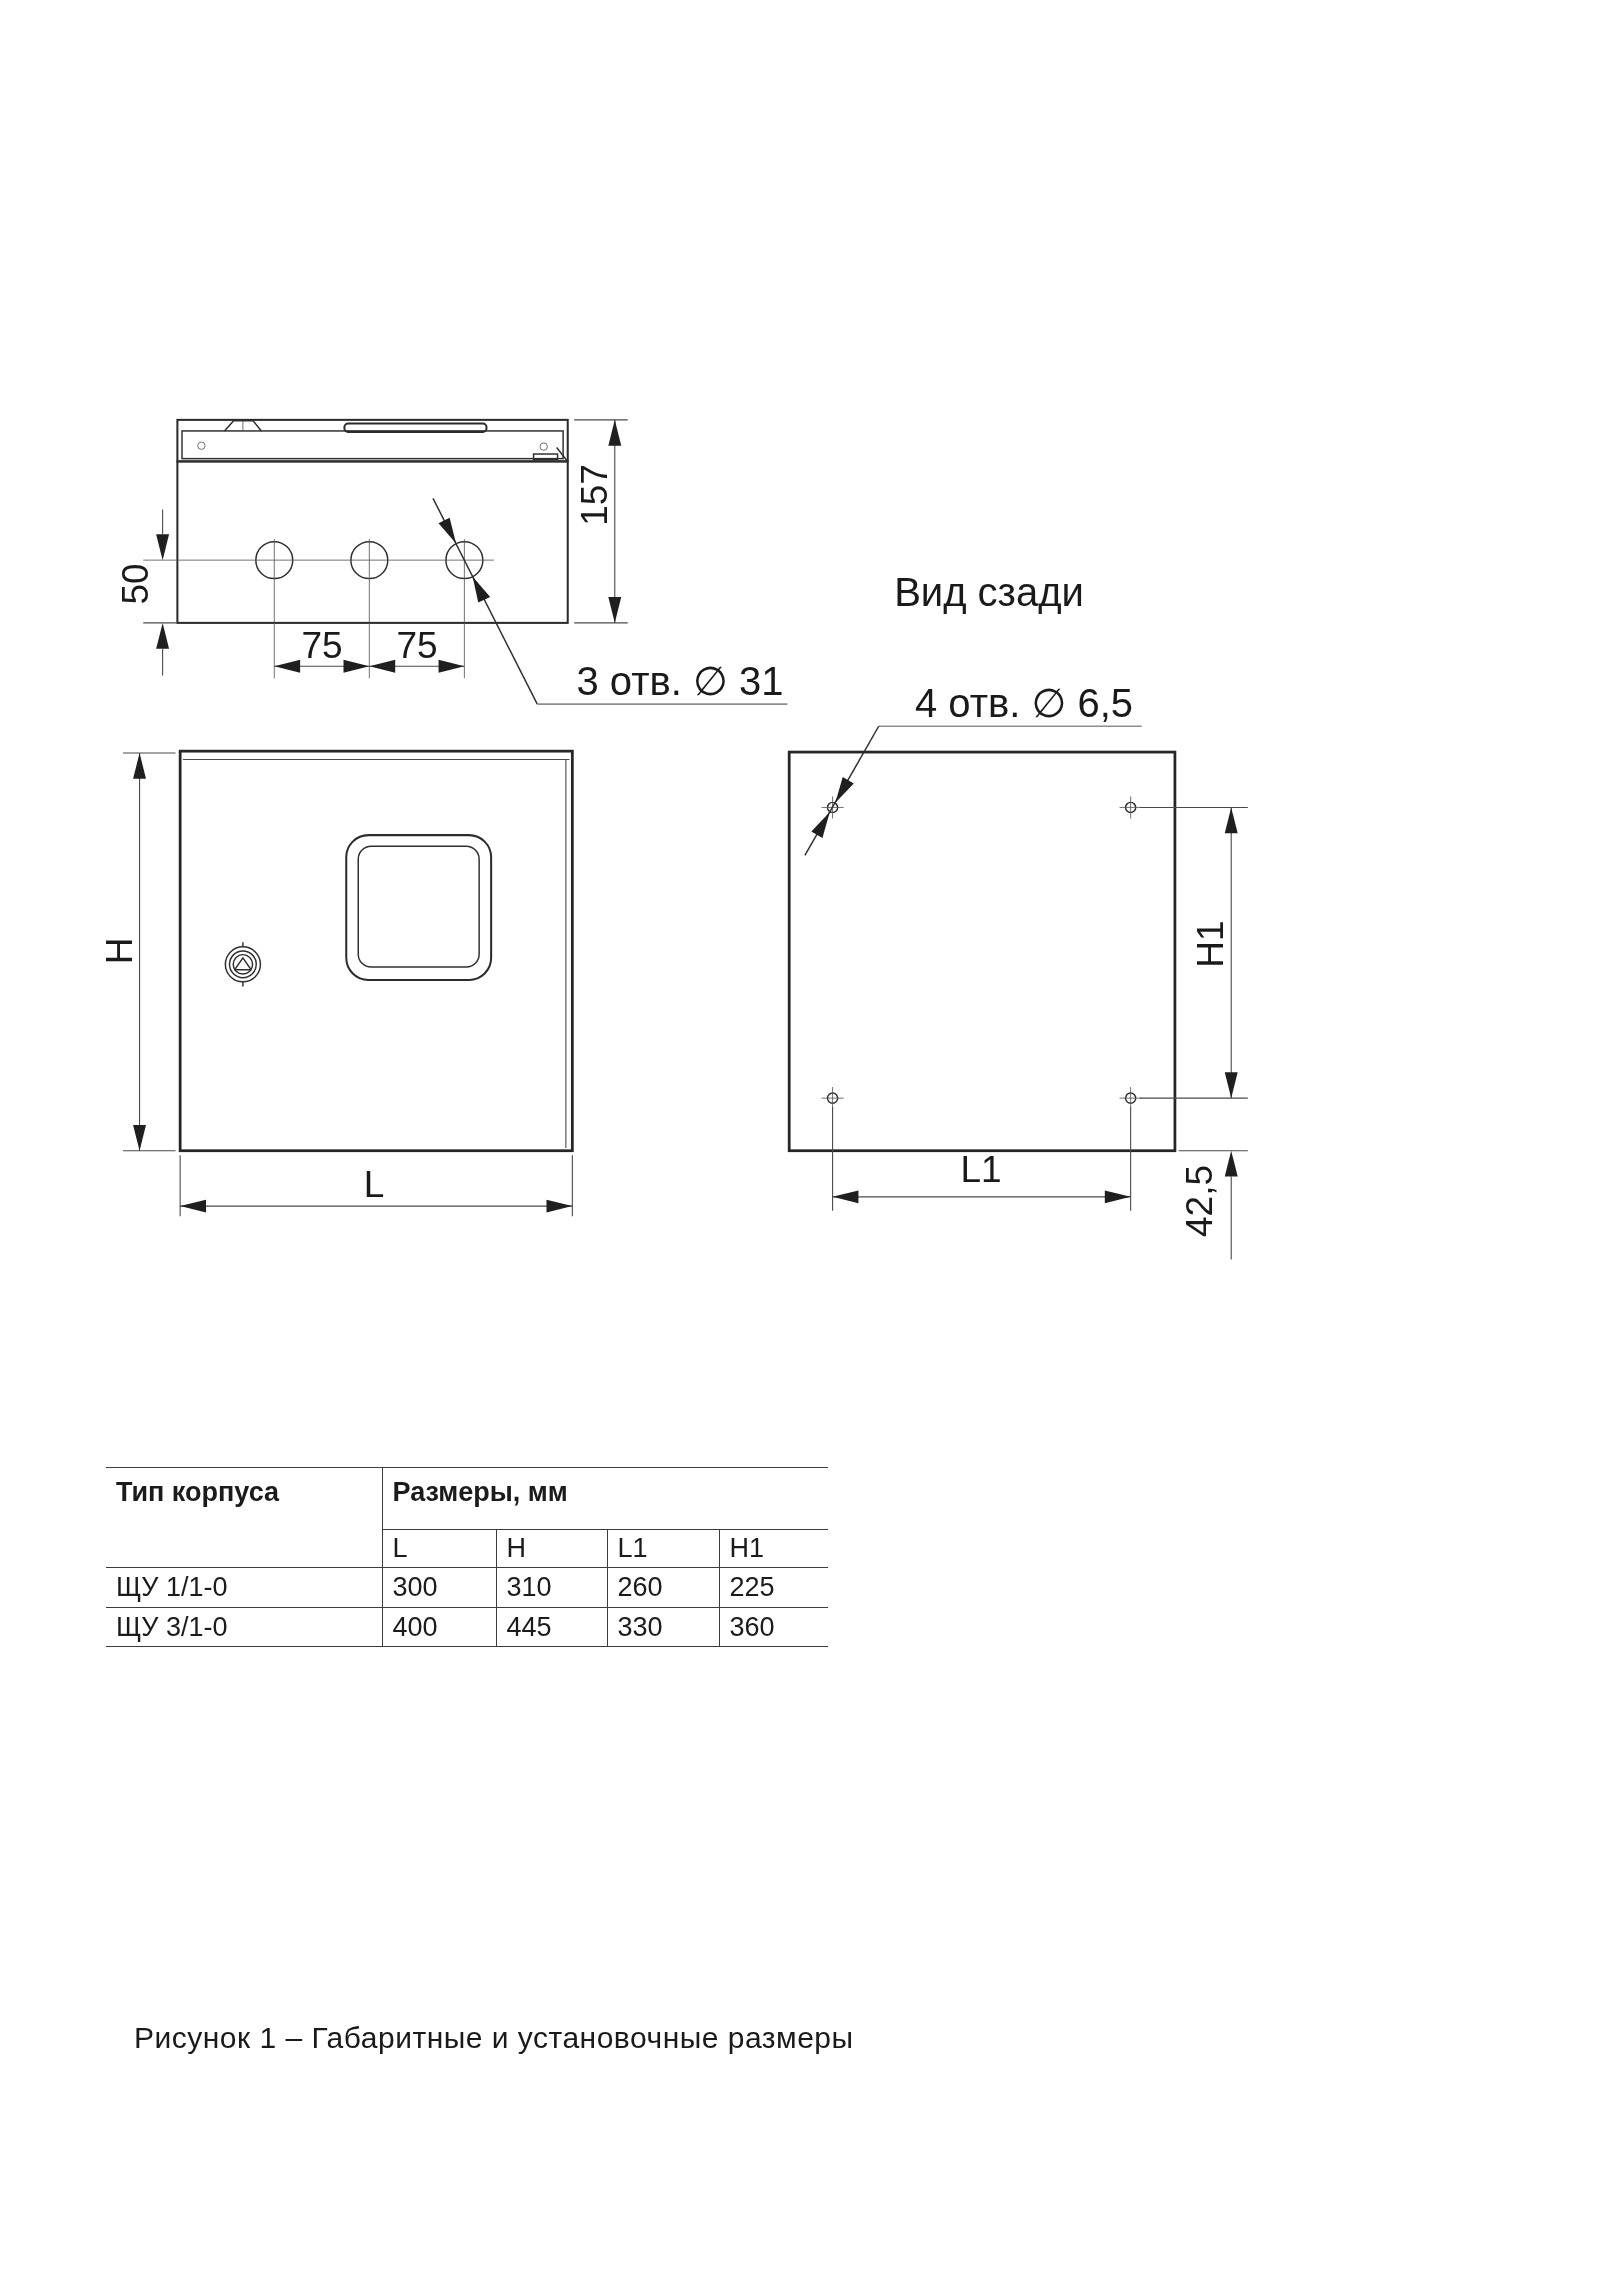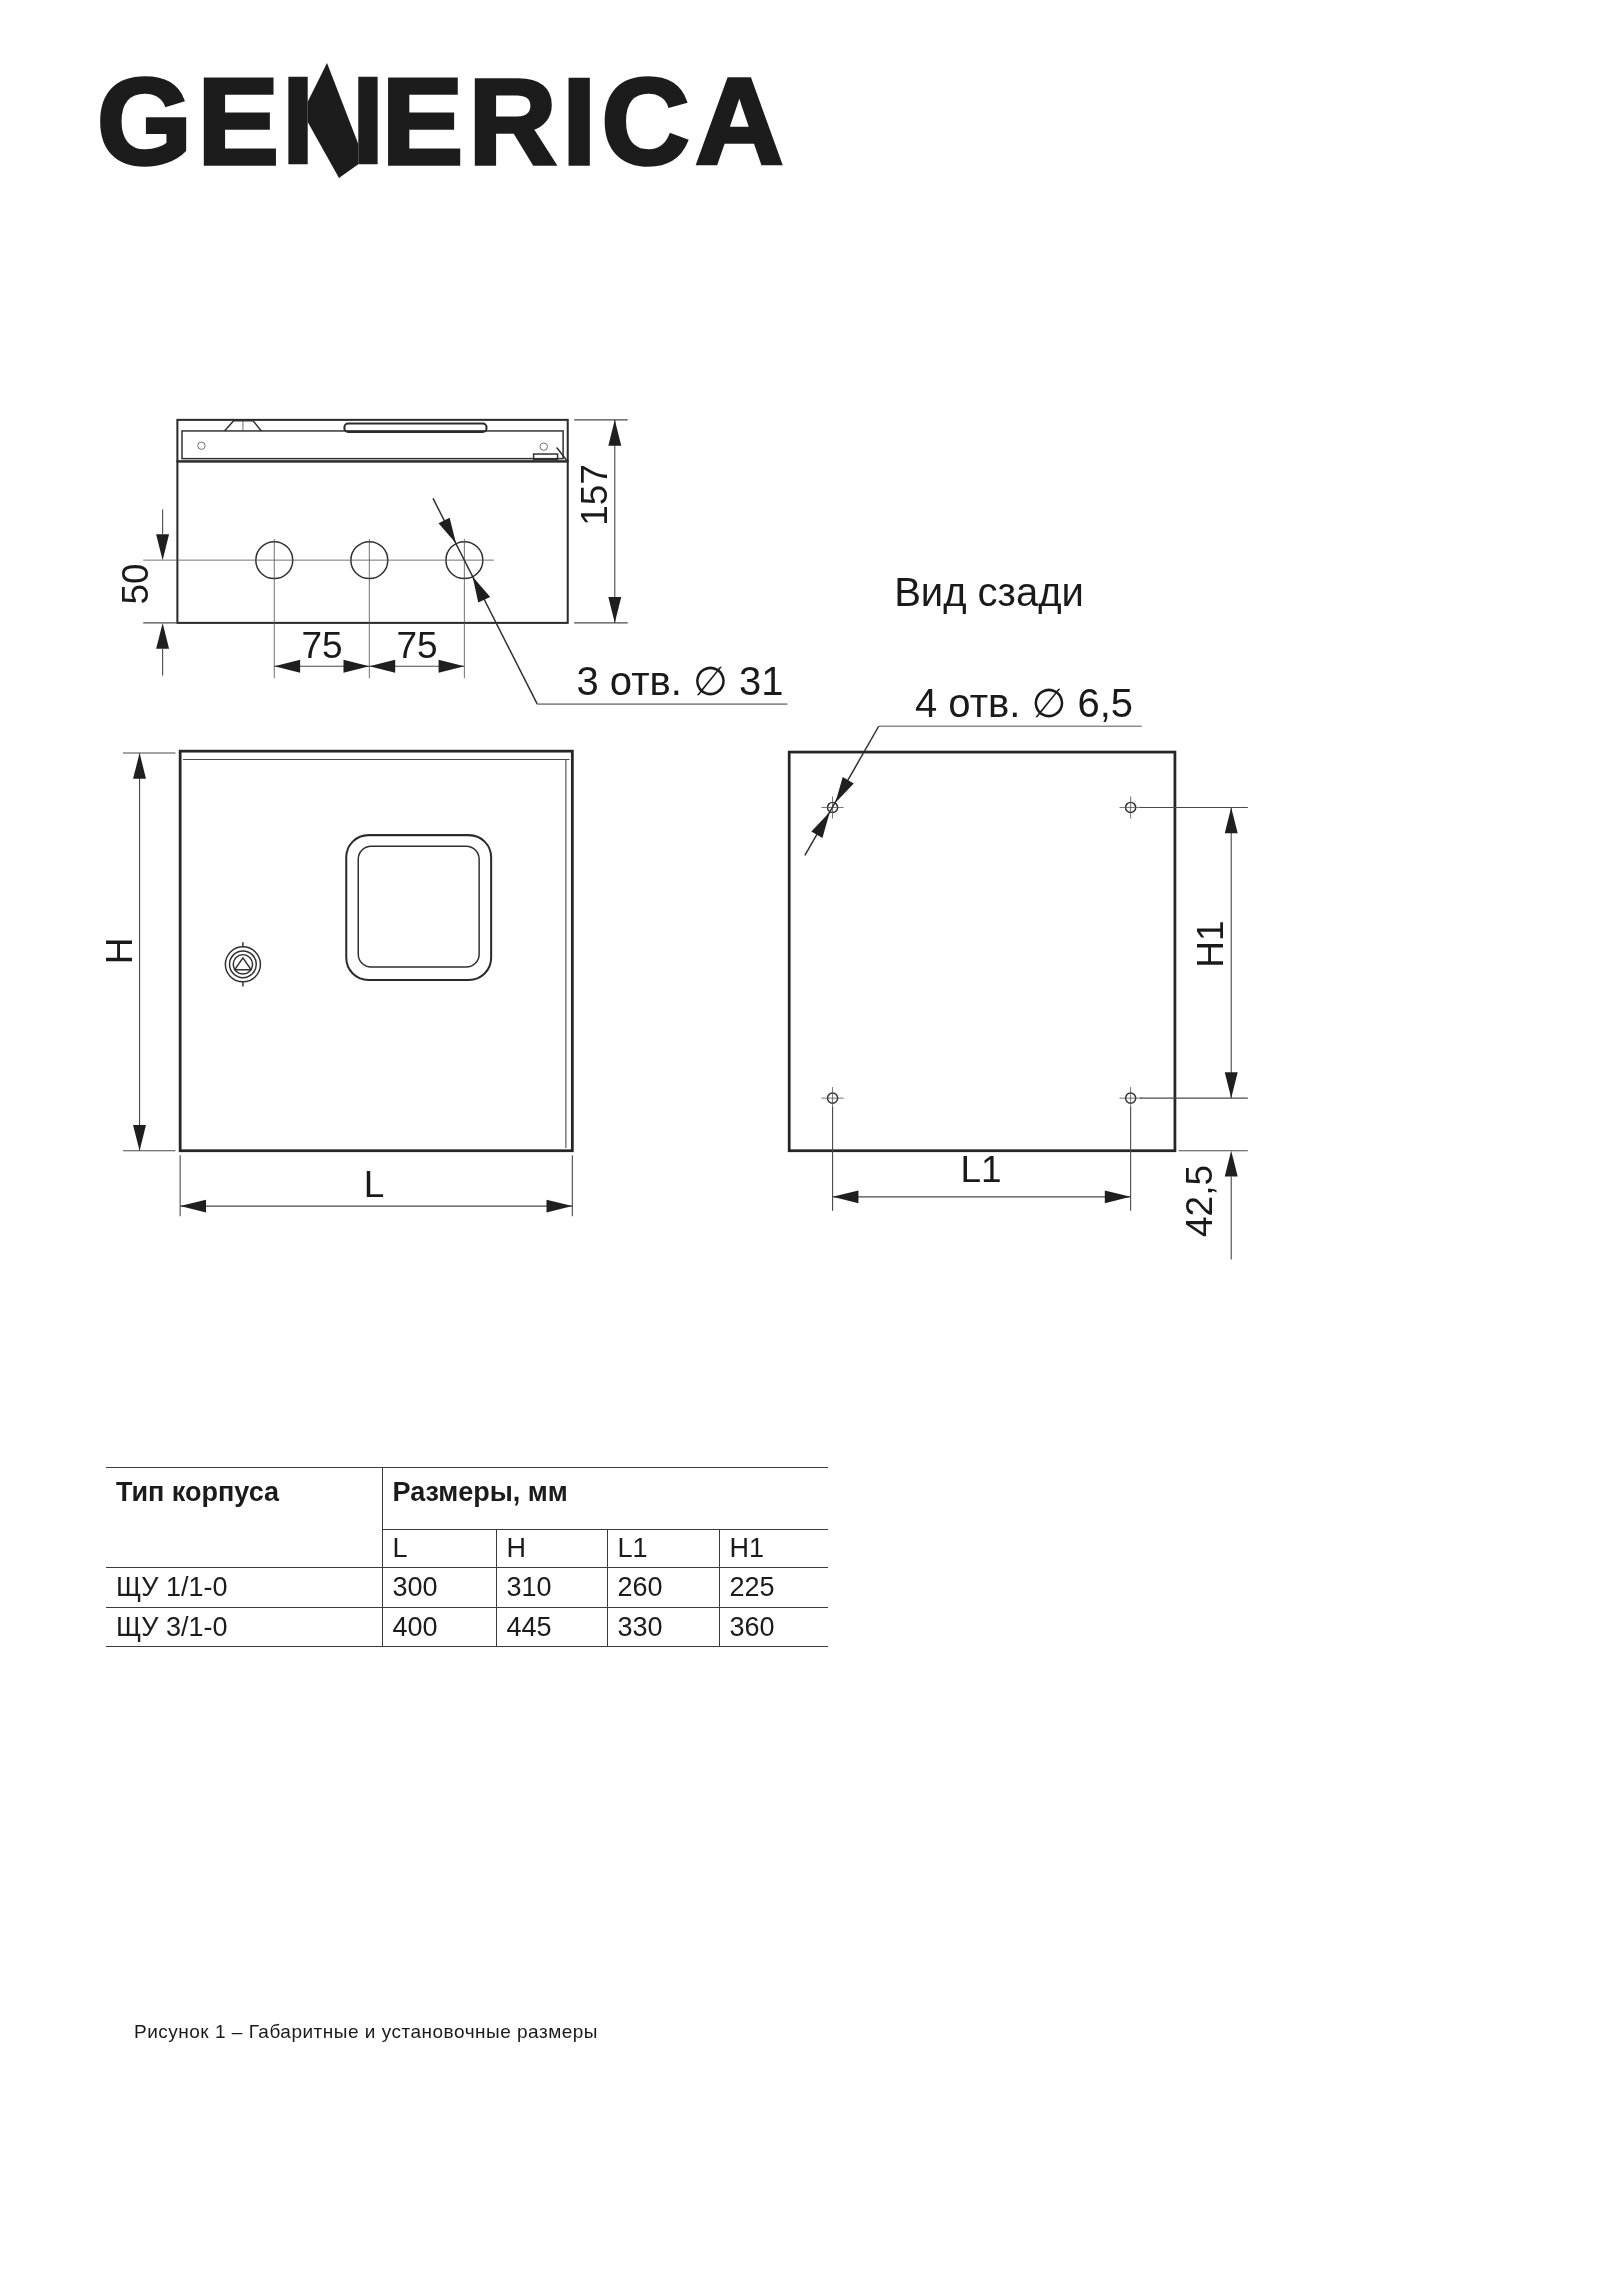--- a/index.html
+++ b/index.html
@@ -36,35 +36,28 @@
     border-collapse:collapse; table-layout:fixed; font-size:27px; color:#1b1b1b;
   }
   .dims-table td { padding-left:10px; vertical-align:middle; }
   .bt { border-top:1.8px solid #3c3c3c; }
   .bb { border-bottom:1.8px solid #3c3c3c; }
   .br { border-right:1.8px solid #3c3c3c; }
   .vt { vertical-align:top !important; padding-top:9.2px;font-weight:bold; }
   
   .caption {
     position:absolute; left:134px; top:2021px;
-    font-size:19px; letter-spacing:0.5px; color:#1a1a1a; white-space:nowrap;
+    font-size:30px; letter-spacing:0.5px; color:#1a1a1a; white-space:nowrap;
   }
 </style>
 </head>
 <body>
 
 <div class="page">
 
-  <div class="logo">
-    <span>GE</span><svg class="logo-n" viewBox="0 0 97 125">
-        <polygon points="0,15 21,15 21,110 0,110" fill="#1c1c1c"></polygon>
-        <polygon points="76,15 97,15 97,110 76,110" fill="#1c1c1c"></polygon>
-        <polygon points="21,42 42,0 76,88 76,110 55,125 21,64" fill="#1c1c1c"></polygon>
-      </svg><span>ERICA</span>
-  </div>
 
   <svg class="lines" viewBox="0 0 1754 2474">
 
     <g>
 
       <rect x="192" y="455" width="423" height="45" class="s2"></rect>
       <rect x="197" y="467" width="413" height="30" class="s15"></rect>
       <circle cx="218" cy="483" r="4" class="hair"></circle>
       <circle cx="589" cy="484" r="4" class="hair"></circle>
       <path d="M243,467 L253,456 L274,456 L283,467" class="s15"></path>

